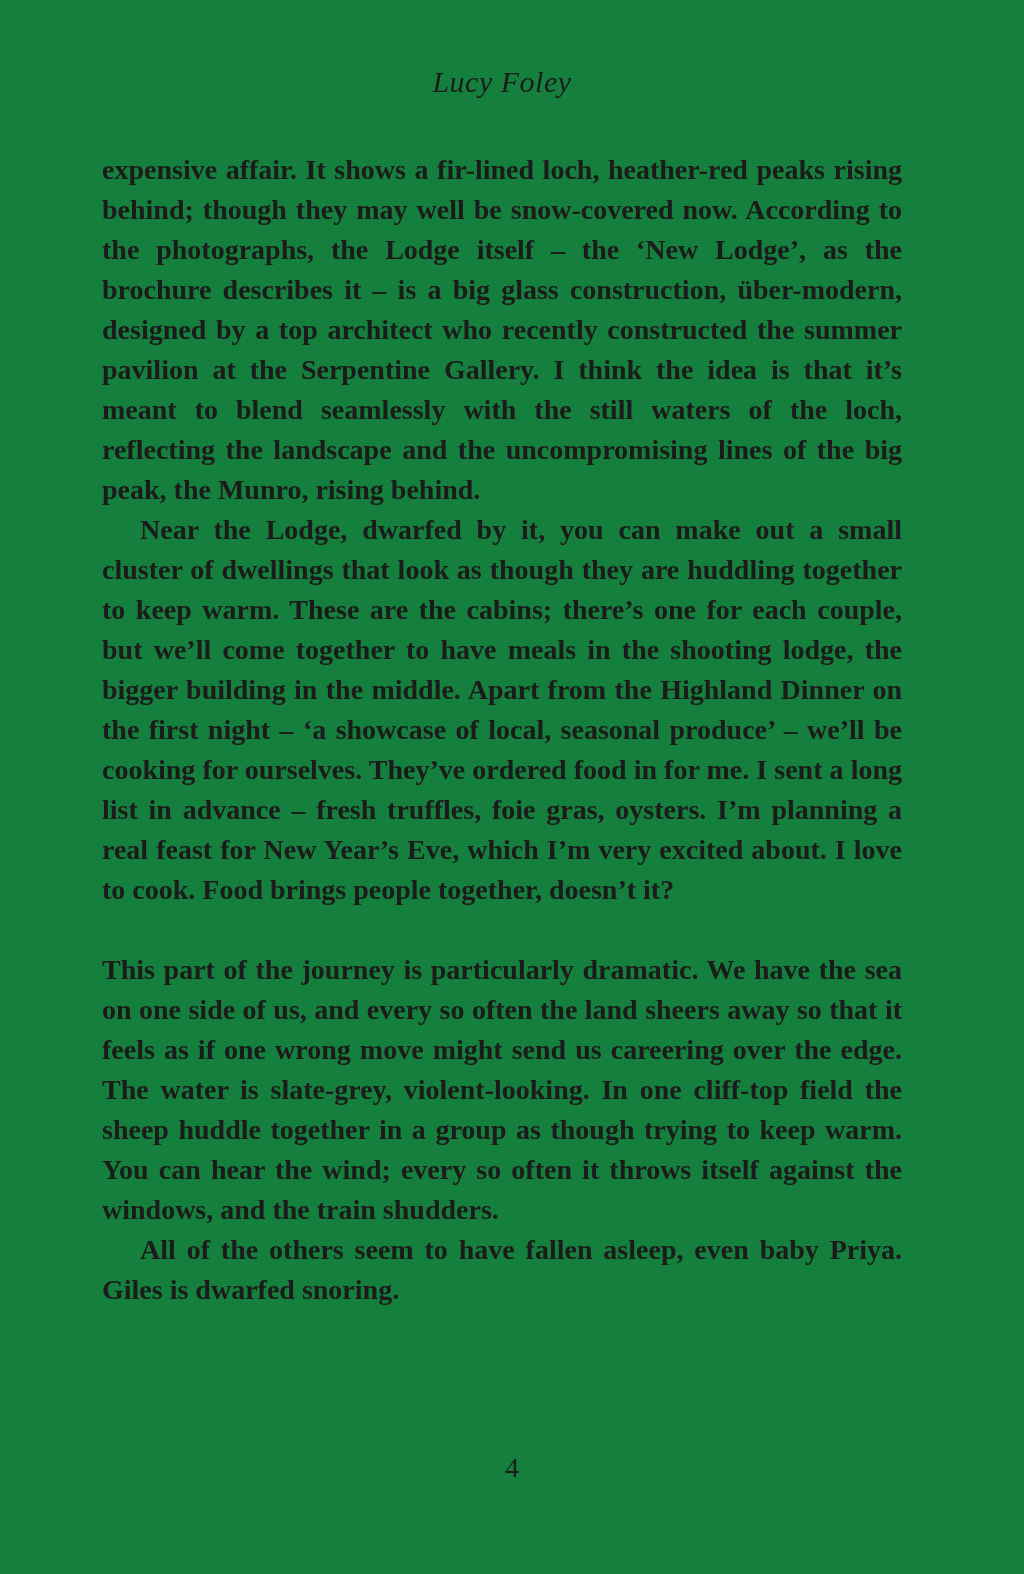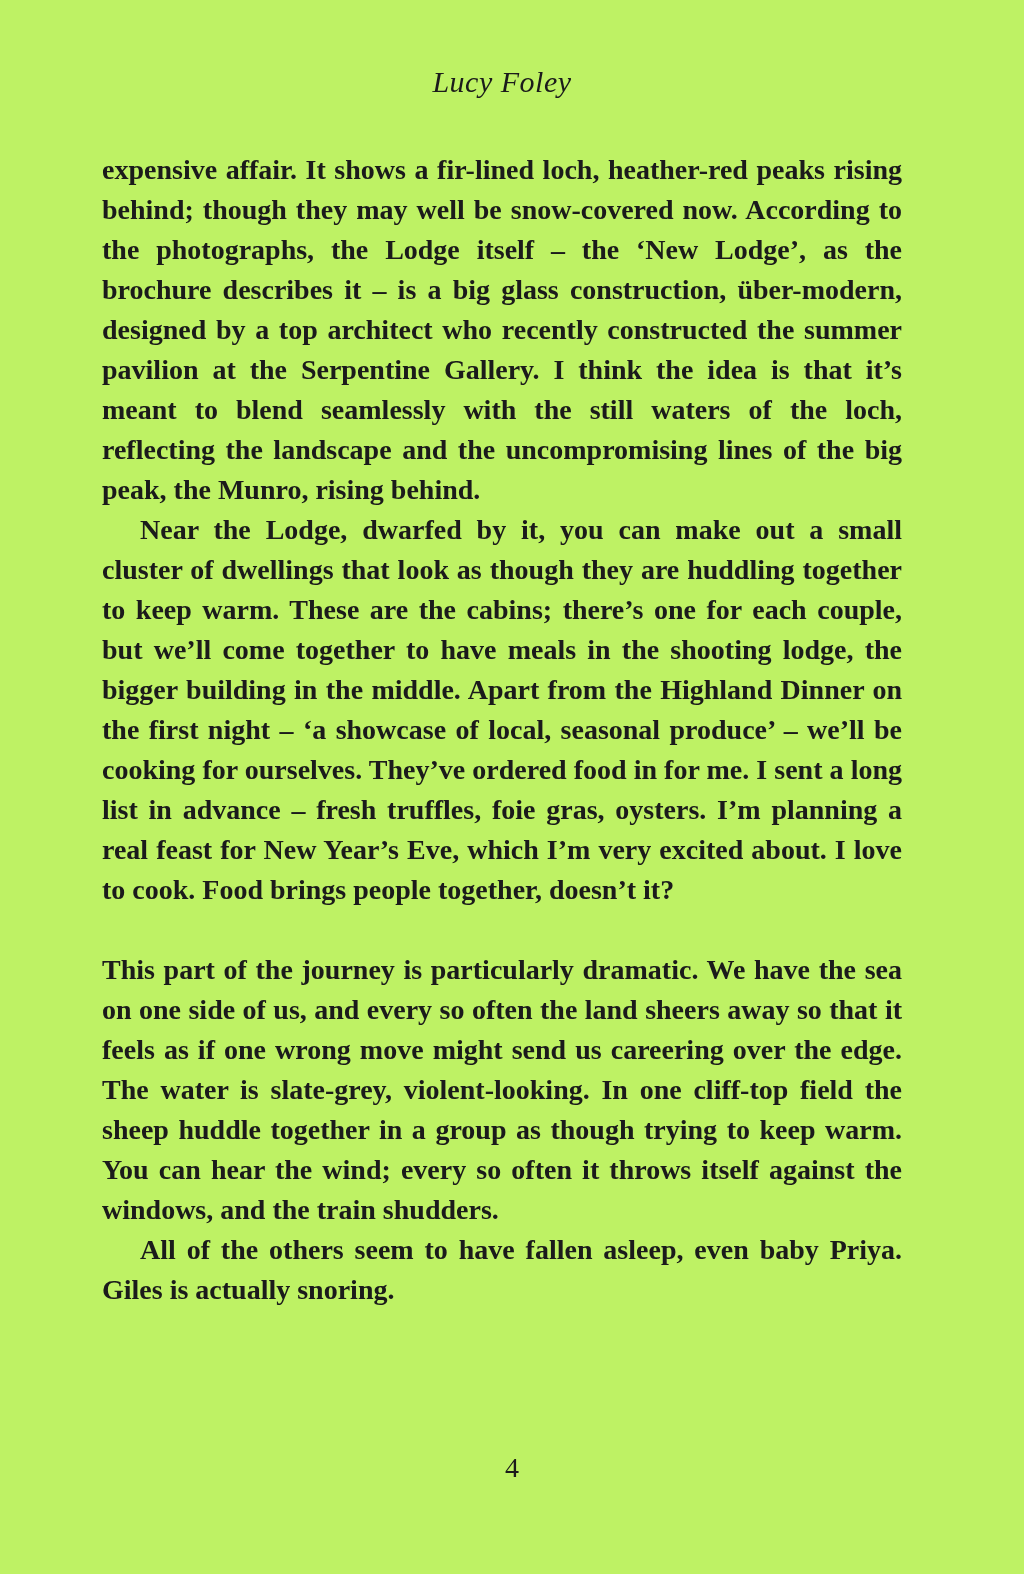--- a/index.html
+++ b/index.html
@@ -10,21 +10,21 @@
   }
   body {
     font-family: "Liberation Serif", serif;
     color: #1b1b1b;
     -webkit-font-smoothing: antialiased;
   }
   .book-page {
     position: relative;
     width: 1024px;
     height: 1574px;
-    background: #bef264;
+    background: #15803d;
     padding: 64px 122px 0 102px;
     overflow: hidden;
   }
   .running-header {
     text-align: center;
     font-style: italic;
     font-size: 30px;
     line-height: 36px;
     margin-bottom: 50px;
     letter-spacing: 0.5px;
@@ -51,18 +51,18 @@
 <body>
 
 <div class="book-page">
 
   <div class="running-header">Lucy Foley</div>
 
   <div class="body-text">
     <p class="para">expensive affair. It shows a fir-lined loch, heather-red peaks rising behind; though they may well be snow-covered now. According to the photographs, the Lodge itself – the ‘New Lodge’, as the brochure describes it – is a big glass construction, über-modern, designed by a top architect who recently constructed the summer pavilion at the Serpentine Gallery. I think the idea is that it’s meant to blend seamlessly with the still waters of the loch, reflecting the landscape and the uncompromising lines of the big peak, the Munro, rising behind.</p>
     <p class="para indent">Near the Lodge, dwarfed by it, you can make out a small cluster of dwellings that look as though they are huddling together to keep warm. These are the cabins; there’s one for each couple, but we’ll come together to have meals in the shooting lodge, the bigger building in the middle. Apart from the Highland Dinner on the first night – ‘a showcase of local, seasonal produce’ – we’ll be cooking for ourselves. They’ve ordered food in for me. I sent a long list in advance – fresh truffles, foie gras, oysters. I’m planning a real feast for New Year’s Eve, which I’m very excited about. I love to cook. Food brings people together, doesn’t it?</p>
     <p class="para section-break">This part of the journey is particularly dramatic. We have the sea on one side of us, and every so often the land sheers away so that it feels as if one wrong move might send us careering over the edge. The water is slate-grey, violent-looking. In one cliff-top field the sheep huddle together in a group as though trying to keep warm. You can hear the wind; every so often it throws itself against the windows, and the train shudders.</p>
-    <p class="para indent">All of the others seem to have fallen asleep, even baby Priya. Giles is actually snoring.</p>
+    <p class="para indent">All of the others seem to have fallen asleep, even baby Priya. Giles is dwarfed snoring.</p>
   </div>
 
   <div class="page-number">4</div>
 
 </div>
 
 </body></html>

